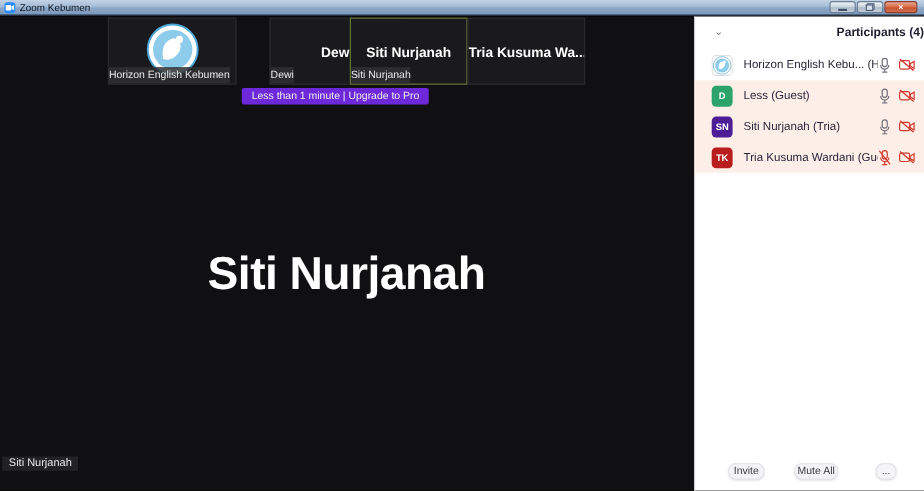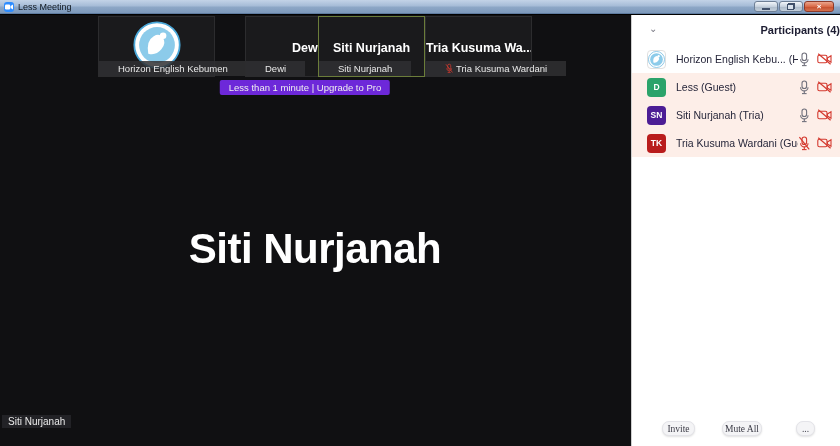--- a/index.html
+++ b/index.html
@@ -39,21 +39,21 @@
 
   
   .tile { position:absolute; top:1px; height:61px; background:#1a1a1c; border:1px solid #2c2c2e; }
   .tile.t0 { left:98px;  width:117px; }
   .tile.t1 { left:215px; width:123px;margin-left:30px; }
   .tile.t2 { left:318px; width:107px; border-color:#6b7d3a; }
   .tile.t3 { left:425px; width:107px; }
   .tile-center-name { position:absolute; top:24px; left:0; right:0; text-align:center;
     color:#fff; font-weight:bold; font-size:12.5px; white-space:nowrap; overflow:hidden; }
   .tile-label { position:absolute; left:0; bottom:0; background:rgba(48,48,50,0.85);
-    color:#e9e9e9; font-size:9.5px; padding:2px 19px; white-space:nowrap; display:flex; align-items:center; gap:3px; }
+    color:#e9e9e9; font-size:9.5px; padding:2px 0; white-space:nowrap; display:flex; align-items:center; gap:3px; }
   .tile-logo { position:absolute; top:4px; left:50%; transform:translateX(-50%); }
 
   
   .notice { position:absolute; top:65px; left:305px; transform:translateX(-50%);
     background:#6d28d9; color:#efefef; font-size:9.5px; padding:2px 9px; border-radius:2px; white-space:nowrap; }
 
   .speaker-name { position:absolute; top:210px; left:315px; transform:translateX(-50%);
     color:#fff; font-size:42px; font-weight:bold; letter-spacing:-0.5px; white-space:nowrap; }
 
   .self-label { position:absolute; left:2px; top:400px; background:#222226;
@@ -75,21 +75,21 @@
   .avatar.logo { background:#fff; border:1px solid #e0e0e0; }
   .p-name { font-size:10.5px; color:#26263a; white-space:nowrap; overflow:hidden; }
   .row-icons { margin-left:auto; display:flex; align-items:center; gap:7px; }
 
   .icon-svg { display:block; }
 
   
   .panel-footer { position:absolute; top:406px; left:0; right:0; height:18px; }
   .pf-btn { position:absolute; height:15px; background:#f4f4f6; border:1px solid #e3e3e8; border-radius:7px;
     box-shadow:0 1px 2px rgba(0,0,0,0.12); font-size:9.5px; color:#3a3a45;
-    display:flex; align-items:center; justify-content:center; cursor:default; font-family:Liberation Serif, serif; }
+    display:flex; align-items:center; justify-content:center; cursor:default; font-family:Liberation Sans, sans-serif; }
   .pf-invite { left:30px; width:33px; }
   .pf-muteall { left:90px; width:40px; }
   .pf-more { left:164px; width:19px; }
 </style>
 </head>
 <body>
 
 <svg width="0" height="0" style="position:absolute">
   <defs>
     <g id="mic-on">
@@ -121,21 +121,21 @@
 
 <div class="window">
 
   <div class="titlebar">
     <span class="titlebar-icon">
       <svg width="8" height="6" viewBox="0 0 8 6" class="icon-svg">
         <rect x="0" y="0.5" width="5.2" height="5" rx="1.2" fill="#fff"></rect>
         <path d="M5.6 2 L8 0.6 V5.4 L5.6 4 Z" fill="#fff"></path>
       </svg>
     </span>
-    <span class="titlebar-title">Less Meeting</span>
+    <span class="titlebar-title">Zoom Kebumen</span>
     <div class="win-controls">
       <div class="win-btn min">
           <span class="min-glyph"></span>
         </div>
       <div class="win-btn restore">
           <span class="restore-glyph"></span>
         </div>
       <div class="win-btn close">×</div>
     </div>
   </div>
@@ -162,26 +162,20 @@
 
     <div class="tile t2">
       <div class="tile-center-name">Siti Nurjanah</div>
       <span class="tile-label">
         <span>Siti Nurjanah</span>
       </span>
     </div>
 
     <div class="tile t3">
       <div class="tile-center-name">Tria Kusuma Wa...</div>
-      <span class="tile-label">
-        <svg width="8" height="11" viewBox="0 0 12 15" class="icon-svg">
-            <use href="#mic-muted"></use>
-          </svg>
-        <span>Tria Kusuma Wardani</span>
-      </span>
     </div>
 
     <div class="notice">Less than 1 minute | Upgrade to Pro</div>
 
     <div class="speaker-name">Siti Nurjanah</div>
 
     <div class="self-label">Siti Nurjanah</div>
   </div>
 
   <div class="panel">

